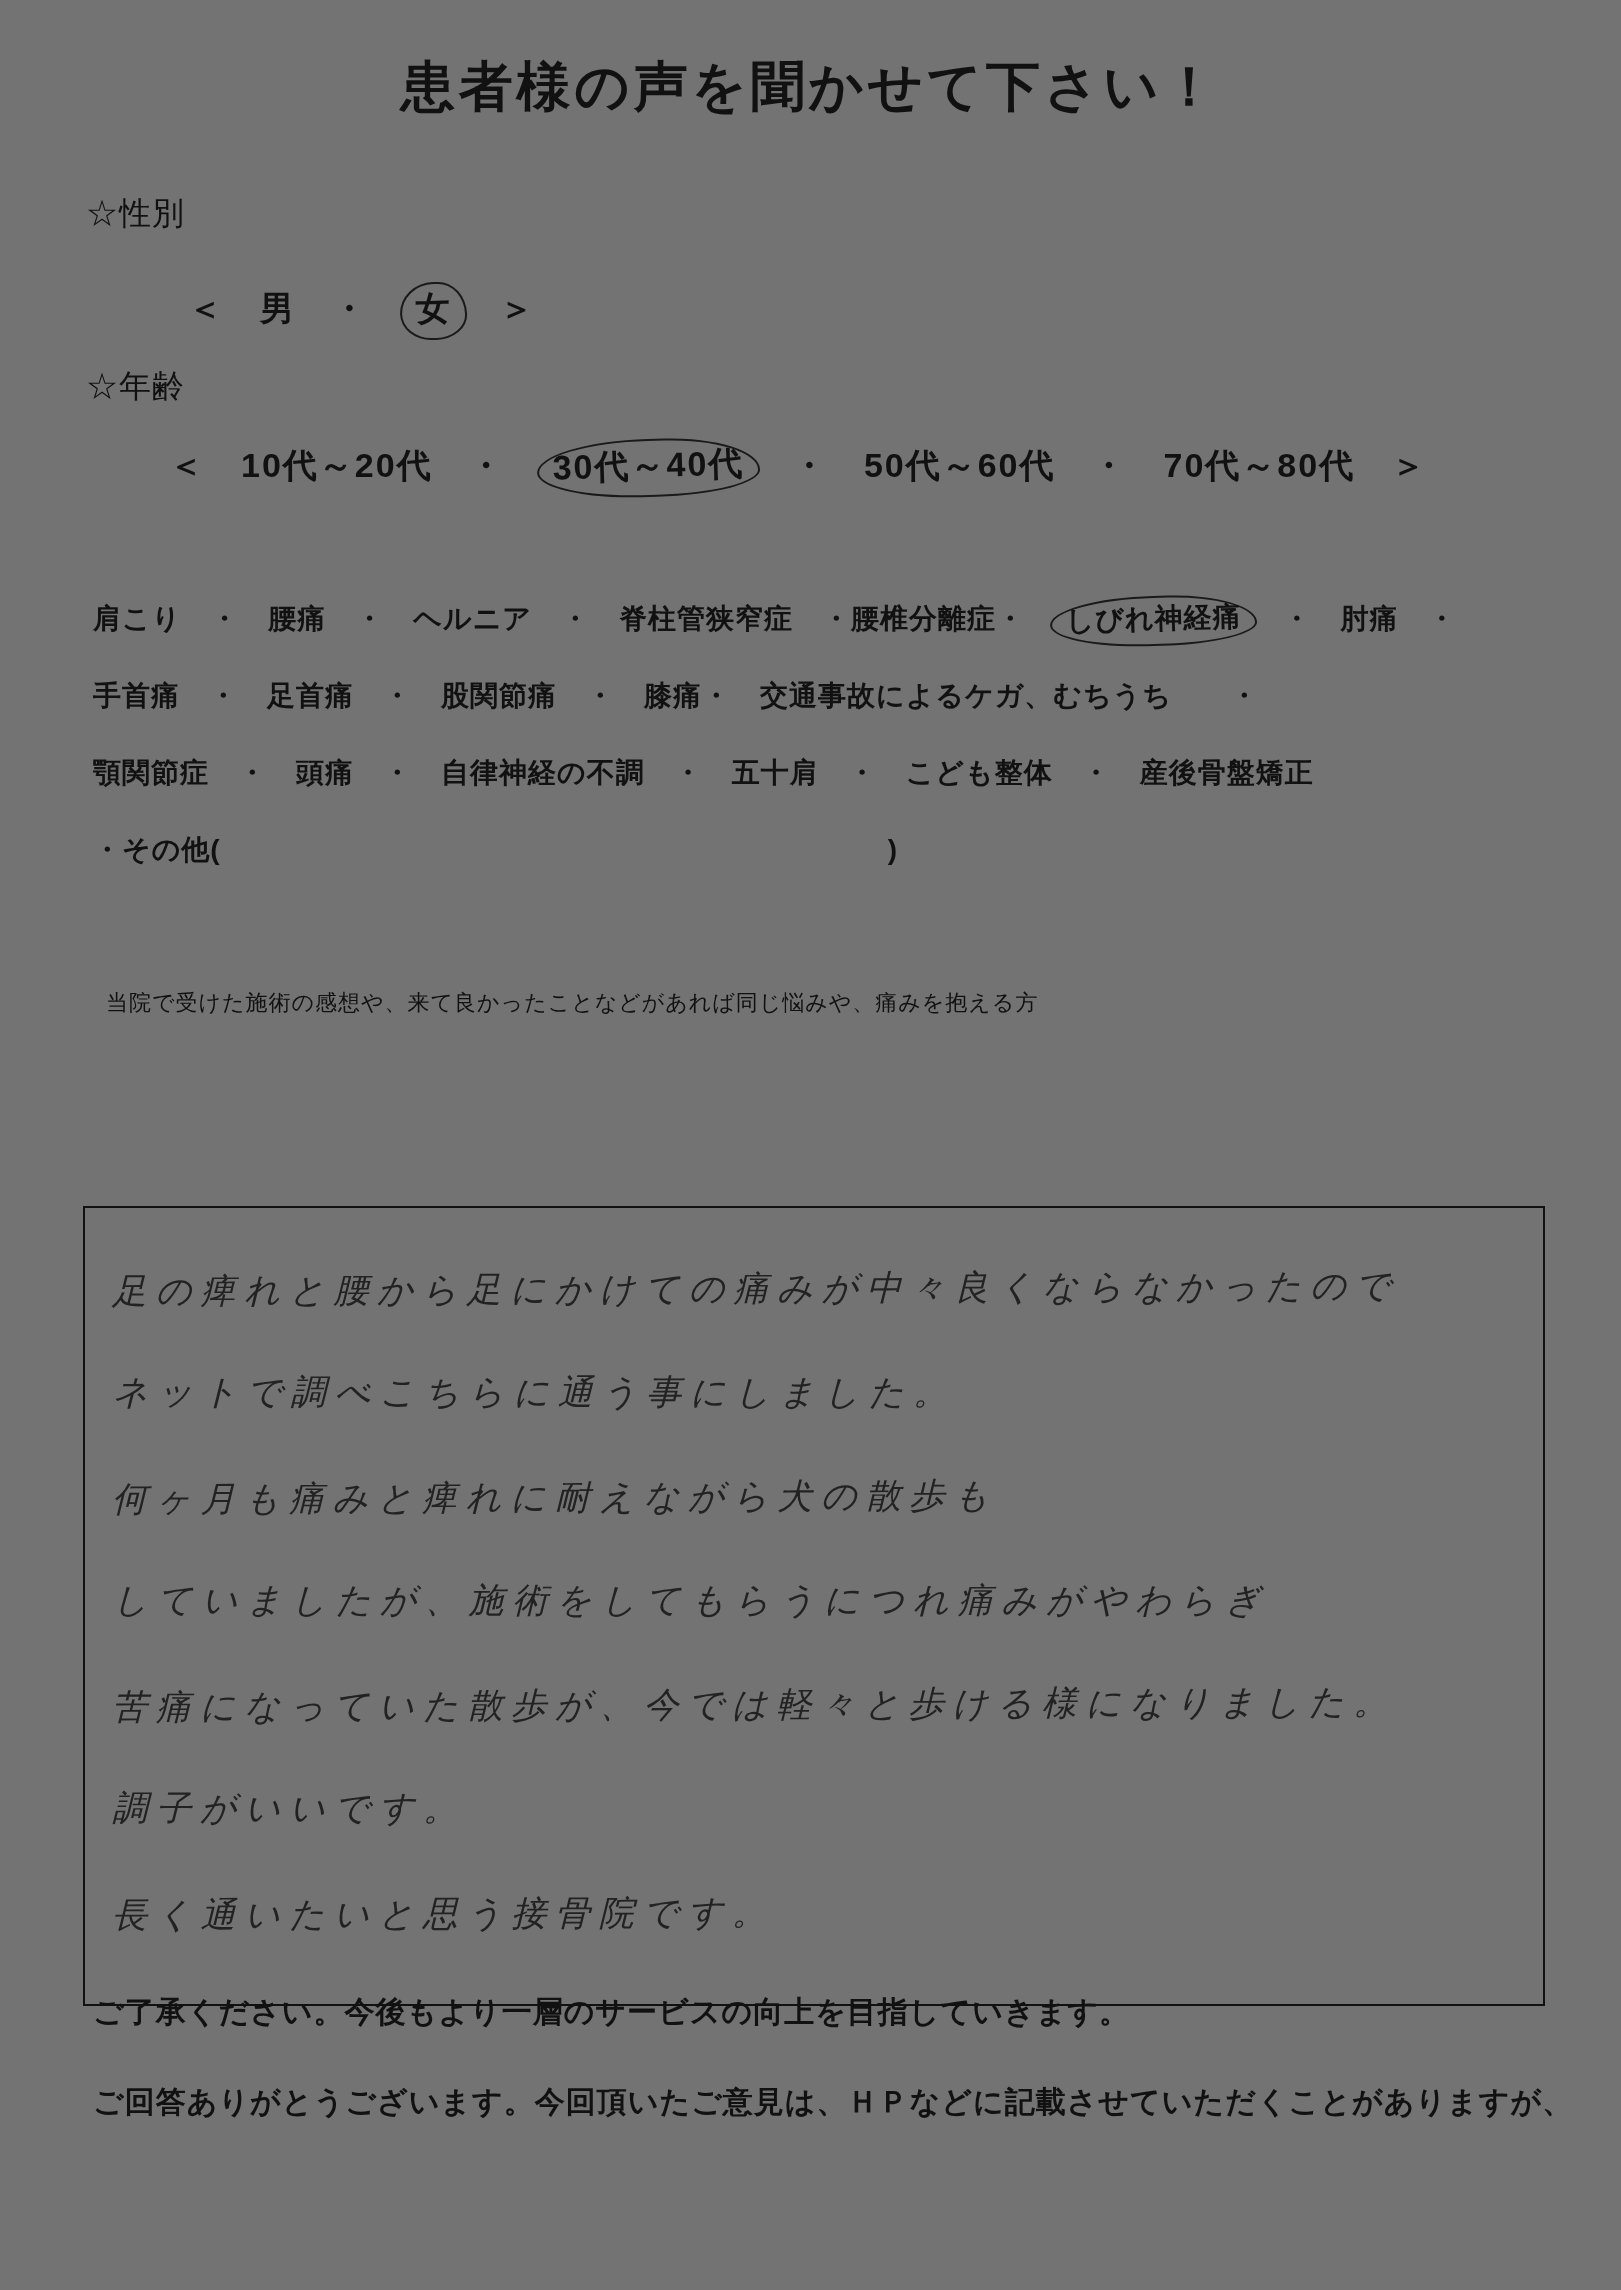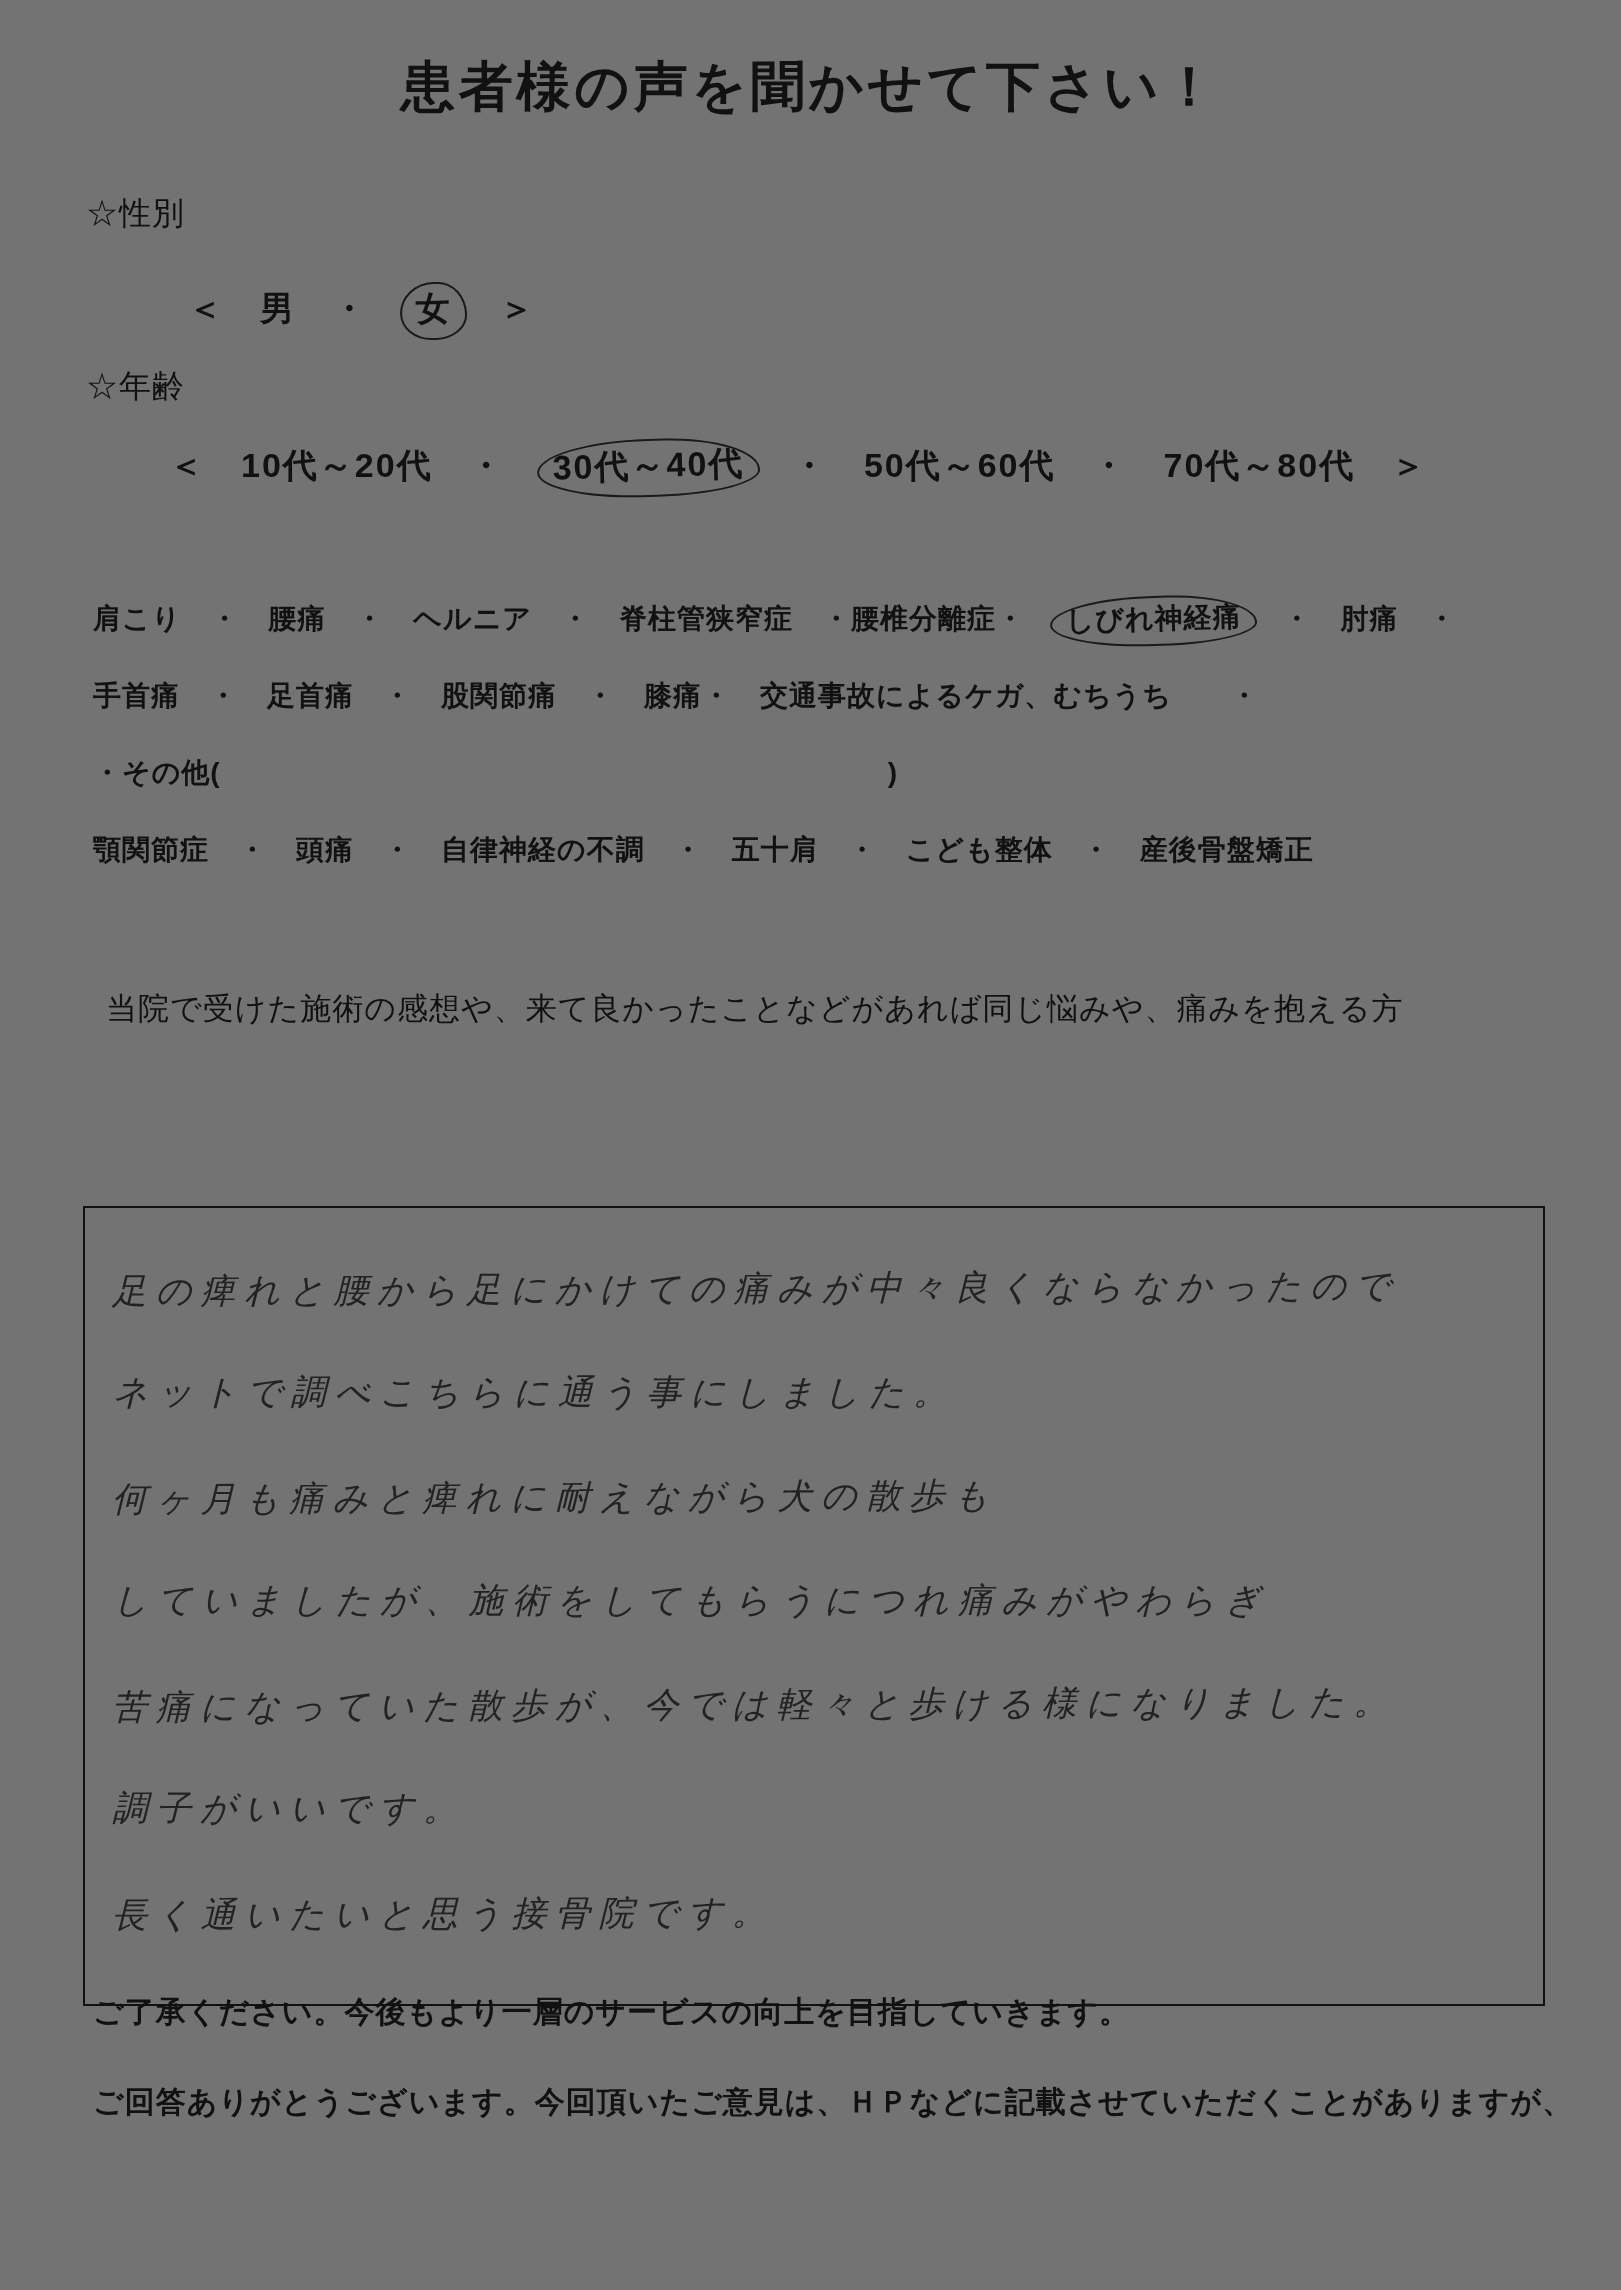--- a/index.html
+++ b/index.html
@@ -42,21 +42,21 @@
   .circled{
     display:inline-block;
     border:2.9px solid #1a1a1a;
     border-radius:54% 46% 50% 50% / 58% 62% 46% 50%;
     padding:2px 13.7px 5.9px;
     margin:-7.8px -3.9px;
     transform:rotate(-1.5deg);
   }
   .desc{
     position:absolute;left:106px;top:988px;width:1451px;
-    font-size:31px;letter-spacing:1px;
+    font-size:22px;letter-spacing:1px;
   }
   .desc > div{margin-bottom:45px;}
   .comment-box{
     position:absolute;left:83px;top:1206px;
     width:1462px;height:800px;
     border:2.9px solid #111;
     box-sizing:border-box;
     padding:57px 19.6px 9.8px 27.4px;
   }
   .comment-box > div{
@@ -87,22 +87,22 @@
 
   <div class="sec-label lbl-gender">☆性別</div>
   <div class="opt-line gender-line"><span>＜　男　・　</span><span class="circled">女</span><span>　＞</span></div>
 
   <div class="sec-label lbl-age">☆年齢</div>
   <div class="opt-line age-line"><span>＜　10代～20代　・　</span><span class="circled">30代～40代</span><span>　・　50代～60代　・　70代～80代　＞</span></div>
 
   <div class="symptom-rows">
     <div><span>肩こり　・　腰痛　・　ヘルニア　・　脊柱管狭窄症　・腰椎分離症・　</span><span class="circled">しびれ神経痛</span><span>　・　肘痛　・</span></div>
     <div><span>手首痛　・　足首痛　・　股関節痛　・　膝痛・　交通事故によるケガ、むちうち　　・</span></div>
+    <div><span>顎関節症　・　頭痛　・　自律神経の不調　・　五十肩　・　こども整体　・　産後骨盤矯正</span></div>
     <div><span>・その他(　　　　　　　　　　　　　　　　　　　　　　　)</span></div>
-    <div><span>顎関節症　・　頭痛　・　自律神経の不調　・　五十肩　・　こども整体　・　産後骨盤矯正</span></div>
   </div>
 
   <div class="desc">
       <div>当院で受けた施術の感想や、来て良かったことなどがあれば同じ悩みや、痛みを抱える方</div>
     </div>
 
   <div class="comment-box">
       <div>足の痺れと腰から足にかけての痛みが中々良くならなかったので</div>
       <div>ネットで調べこちらに通う事にしました。</div>
       <div>何ヶ月も痛みと痺れに耐えながら犬の散歩も</div>

